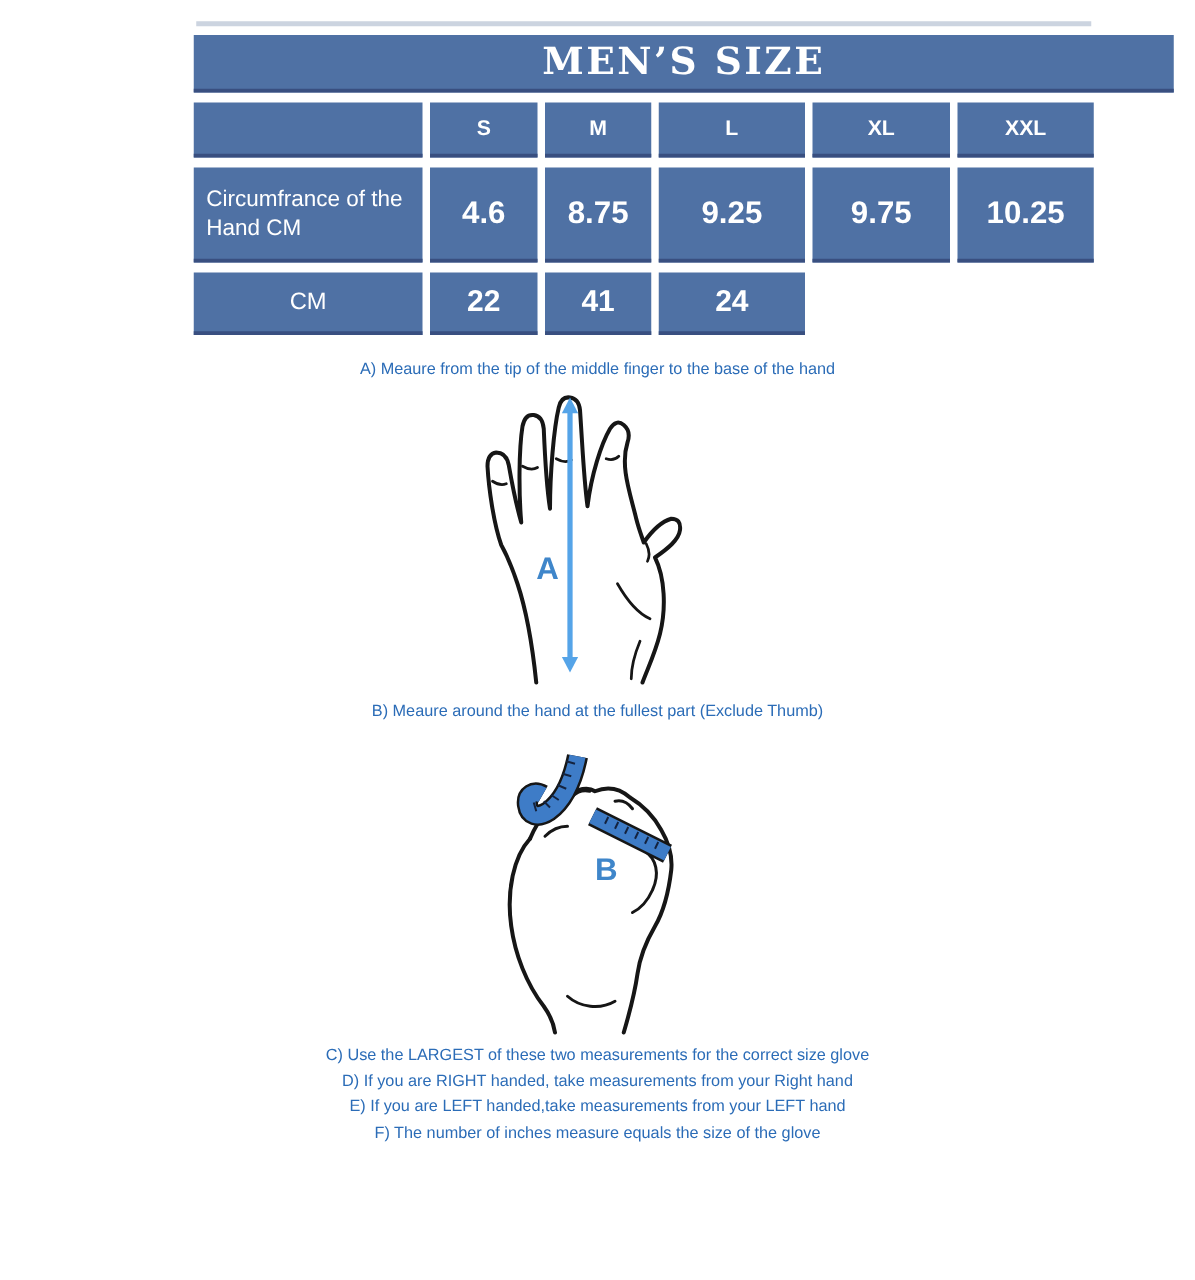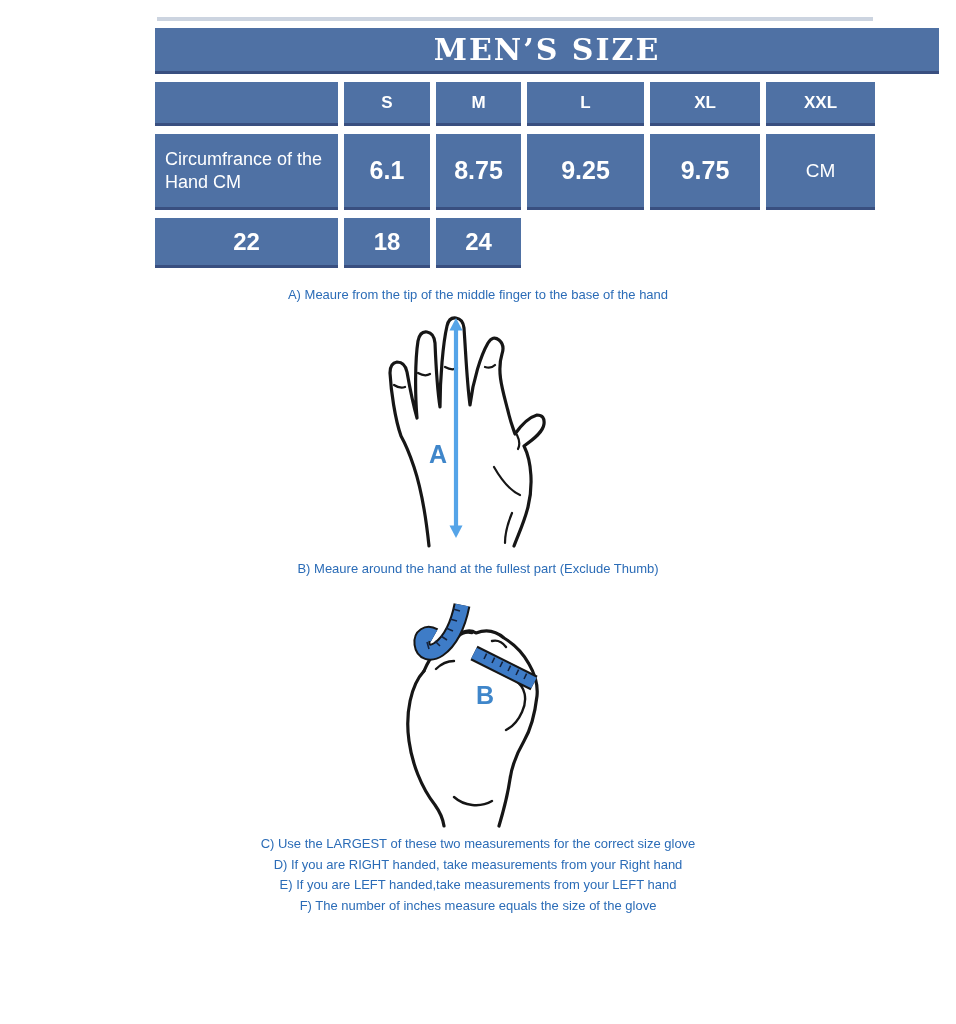--- a/index.html
+++ b/index.html
@@ -104,28 +104,29 @@
     <div class="t-grid">
 
       <div class="cell head"></div>
       <div class="cell head">S</div>
       <div class="cell head">M</div>
       <div class="cell head">L</div>
       <div class="cell head">XL</div>
       <div class="cell head">XXL</div>
 
       <div class="cell rowlabel">Circumfrance of the Hand CM</div>
-      <div class="cell num-a">6.1</div>
+      <div class="cell num-a">4.6</div>
       <div class="cell num-a">8.75</div>
       <div class="cell num-a">9.25</div>
       <div class="cell num-a">9.75</div>
+      <div class="cell num-a">10.25</div>
 
       <div class="cell rowlabel-center">CM</div>
       <div class="cell num-b">22</div>
-      <div class="cell num-b">18</div>
+      <div class="cell num-b">41</div>
       <div class="cell num-b">24</div>
     </div>
   </div>
 
   <div class="instr instr-a">A) Meaure from the tip of the middle finger to the base of the hand</div>
 
   <svg class="hand-svg" viewBox="0 0 168 234" xmlns="http://www.w3.org/2000/svg">
     <path class="sketch" fill="#ffffff" stroke-width="3.2" d="
       M 47 231
       C 44 202 40 176 32 152

